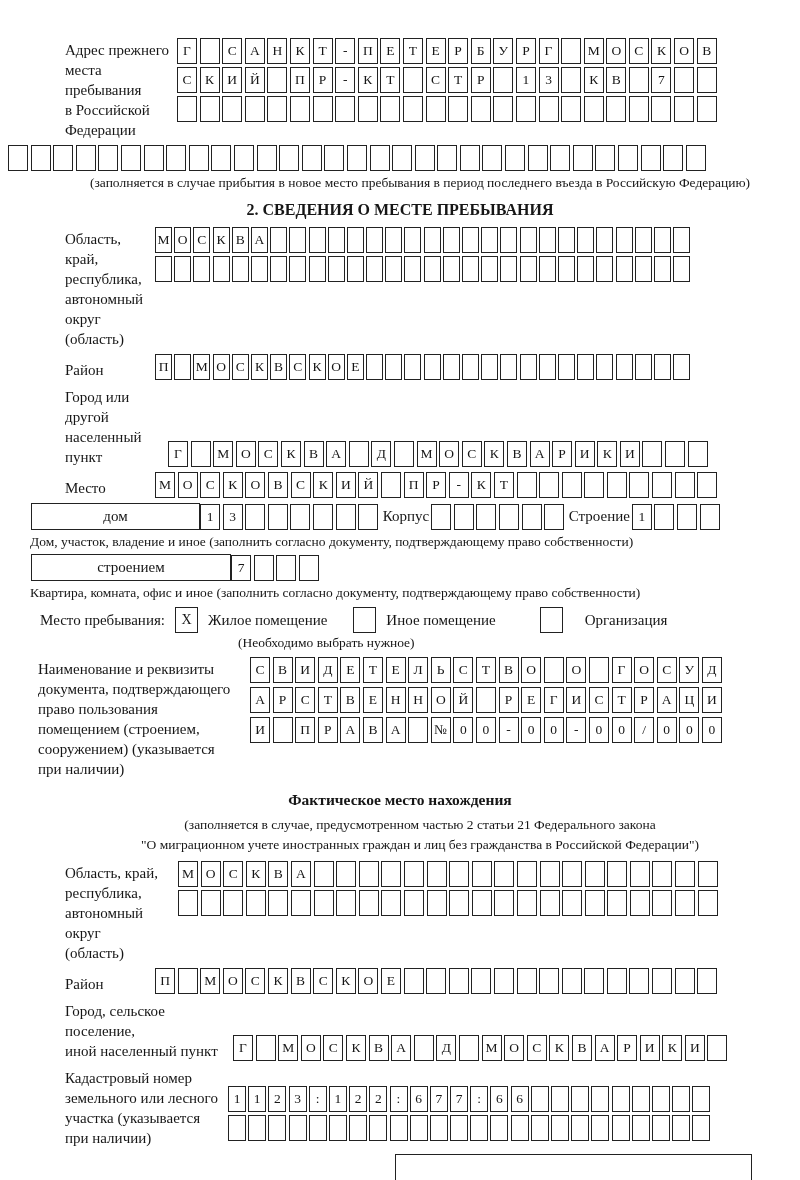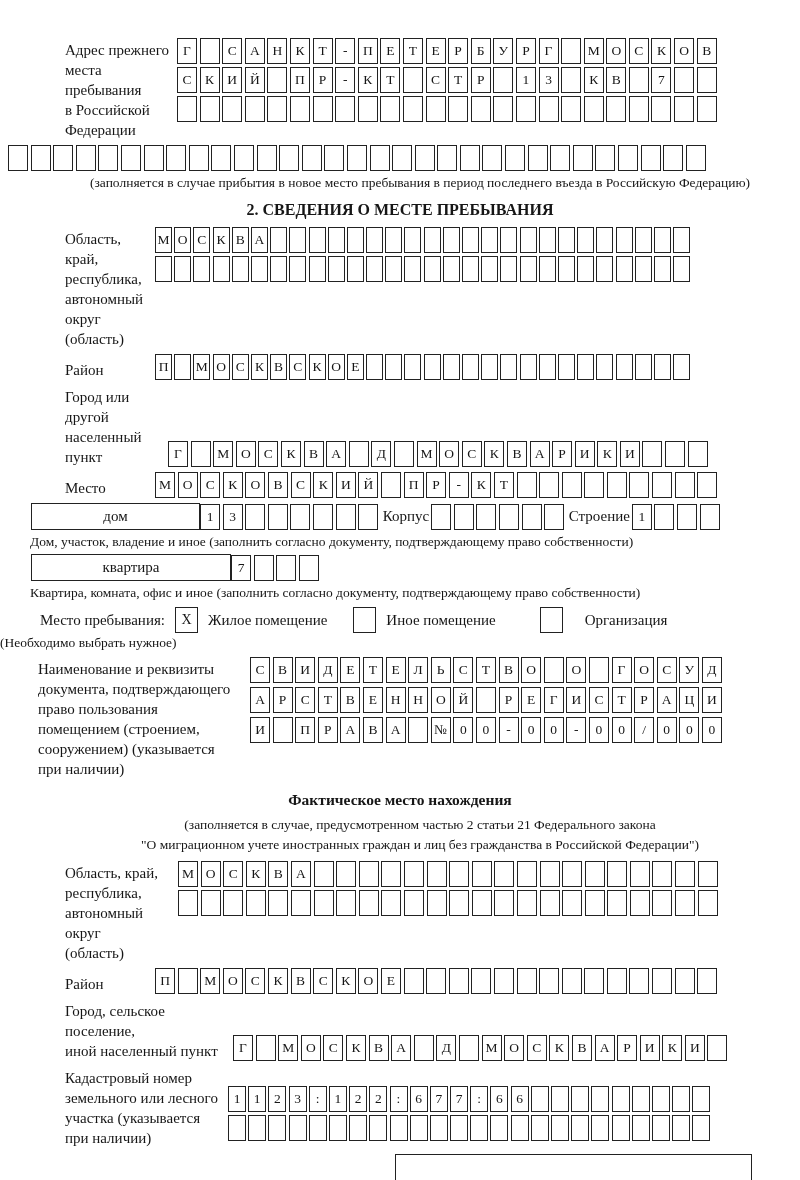--- a/index.html
+++ b/index.html
@@ -367,40 +367,40 @@
     <div class="boxrow">
         <span class="cb">1</span>
         <span class="cb"></span>
         <span class="cb"></span>
         <span class="cb"></span>
       </div>
   </div>
   <div class="caption cap-indent">Дом, участок, владение и иное (заполнить согласно документу, подтверждающему право собственности)</div>
 
   <div class="domrow">
-    <div class="widebox" style="width:200px;">квартира</div>
+    <div class="widebox" style="width:200px;">строением</div>
     <div class="boxrow">
         <span class="cb">7</span>
         <span class="cb"></span>
         <span class="cb"></span>
         <span class="cb"></span>
       </div>
   </div>
   <div class="caption cap-indent">Квартира, комната, офис и иное (заполнить согласно документу, подтверждающему право собственности)</div>
 
   <div class="mestorow mt6">
     <span>Место пребывания:</span>
     <span class="chkbox">X</span>
     <span>Жилое помещение</span>
     <span class="chkbox" style="margin-left:16px;"></span>
     <span>Иное помещение</span>
     <span class="chkbox" style="margin-left:34px;"></span>
     <span style="margin-left:12px;">Организация</span>
   </div>
-  <div class="caption" style="">(Необходимо выбрать нужное)</div>
+  <div class="caption" style="margin-left:238px;">(Необходимо выбрать нужное)</div>
 
   <div class="frow top docblock mt6" style="margin-left:38px;">
     <div class="lbl w212">Наименование и реквизиты
 документа, подтверждающего
 право пользования
 помещением (строением,
 сооружением) (указывается
 при наличии)</div>
     <div class="rows" style="row-gap:4px;">
       <div class="boxrow">

